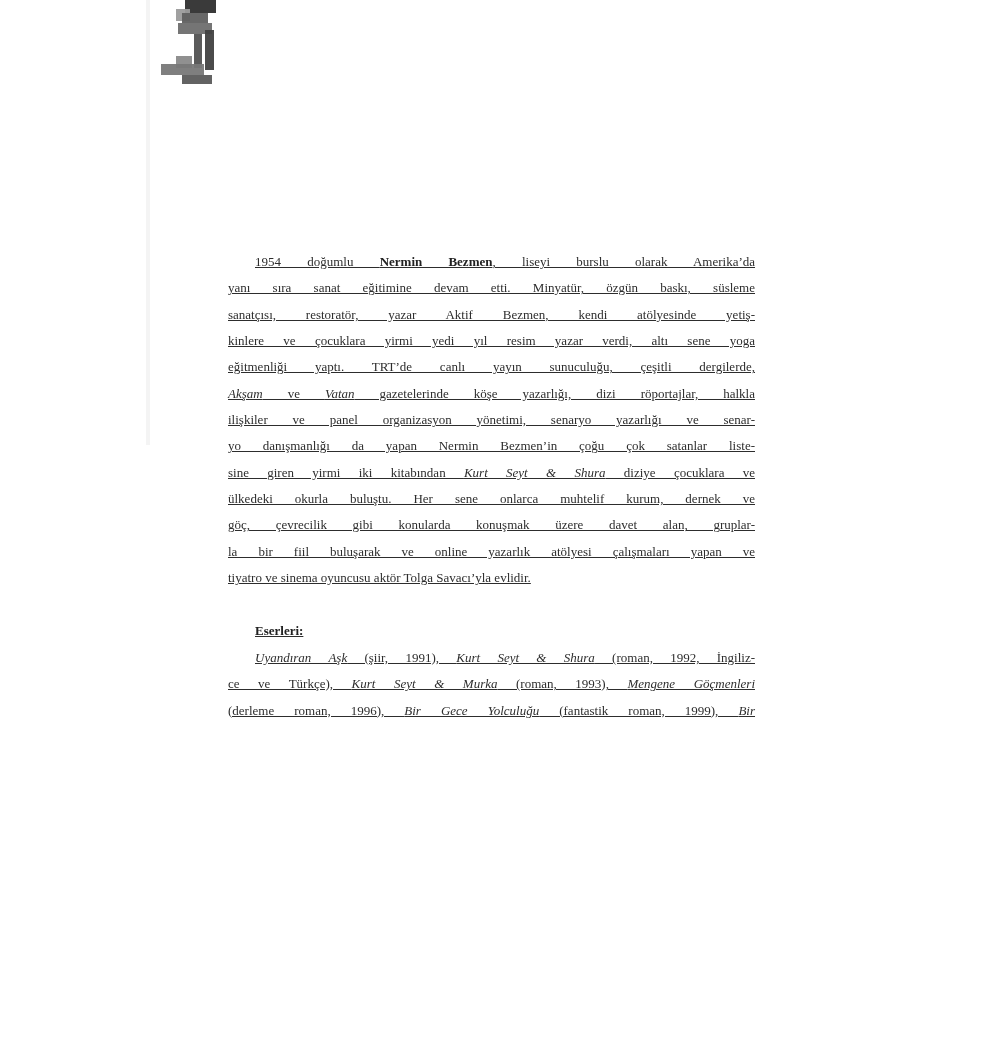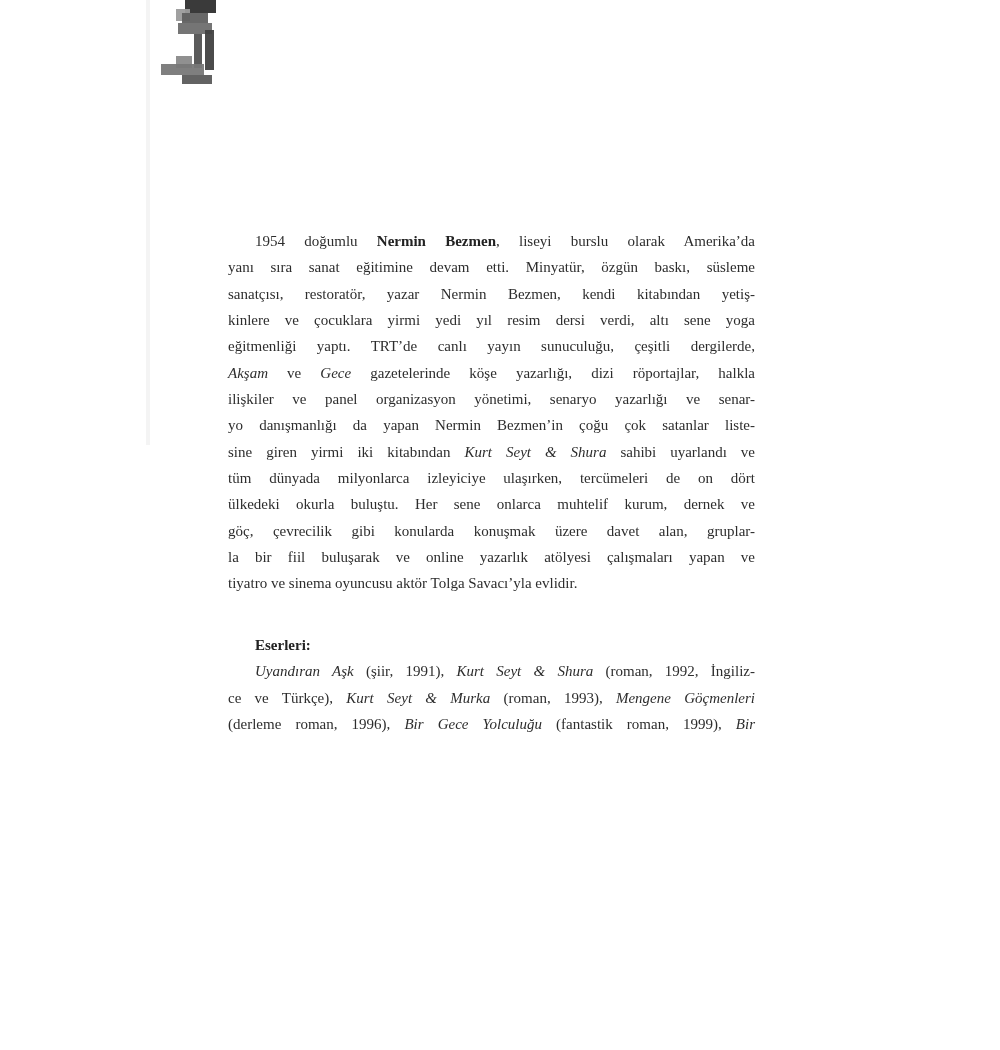--- a/index.html
+++ b/index.html
@@ -46,43 +46,44 @@
   .a5 { left: 18px; top: 34px; width: 8px;  height: 34px; background: #525252; }
   .a6 { left: 29px; top: 30px; width: 9px;  height: 40px; background: #414141; }
   .a7 { left: 0;    top: 56px; width: 16px; height: 12px; background: #8a8a8a; }
   .a8 { left: -15px;top: 64px; width: 43px; height: 11px; background: #787878; }
   .a9 { left: 6px;  top: 75px; width: 30px; height: 9px;  background: #5b5b5b; }
 
   
   .text-column {
     position: absolute;
     left: 228px;
-    top: 228px;
+    top: 249px;
     width: 527px;
-    font-size: 15px;
+    font-size: 13px;
+    text-decoration: underline;
   }
   .line {
     line-height: 26.35px;
     min-height: 26.35px;
     text-align: justify;
     text-align-last: justify;
     white-space: normal;
   }
   .line.noj {
     text-align: right;
     text-align-last: left;
   }
   .line.ind {
     text-indent: 27px;
   }
   .r-b { font-weight: bold; color: #222222; }
   .r-i { font-style: italic; }
 
   .works-heading {
-    margin-top: 35px;
+    margin-top: 27px;
     line-height: 26.35px;
     text-indent: 27px;
     font-weight: bold;
     color: #222222;
   }
 </style>
 </head>
 <body>
 
 <div>
@@ -98,28 +99,27 @@
       <i class="a6"></i>
     <i class="a7"></i>
       <i class="a8"></i>
       <i class="a9"></i>
   </div>
 
   <div class="text-column">
     <div id="bio" class="para">
         <div class="line ind"><span class="r-n">1954 doğumlu </span><span class="r-b">Nermin Bezmen</span><span class="r-n">, liseyi burslu olarak Amerika’da</span></div>
         <div class="line"><span class="r-n">yanı sıra sanat eğitimine devam etti. Minyatür, özgün baskı, süsleme</span></div>
-        <div class="line"><span class="r-n">sanatçısı, restoratör, yazar Nermin Bezmen, kendi kitabından yetiş-</span></div>
-        <div class="line"><span class="r-n">kinlere ve çocuklara yirmi yedi yıl resim dersi verdi, altı sene yoga</span></div>
+        <div class="line"><span class="r-n">sanatçısı, restoratör, yazar Aktif Bezmen, kendi atölyesinde yetiş-</span></div>
+        <div class="line"><span class="r-n">kinlere ve çocuklara yirmi yedi yıl resim yazar verdi, altı sene yoga</span></div>
         <div class="line"><span class="r-n">eğitmenliği yaptı. TRT’de canlı yayın sunuculuğu, çeşitli dergilerde,</span></div>
-        <div class="line"><span class="r-i">Akşam</span><span class="r-n"> ve </span><span class="r-i">Gece</span><span class="r-n"> gazetelerinde köşe yazarlığı, dizi röportajlar, halkla</span></div>
+        <div class="line"><span class="r-i">Akşam</span><span class="r-n"> ve </span><span class="r-i">Vatan</span><span class="r-n"> gazetelerinde köşe yazarlığı, dizi röportajlar, halkla</span></div>
         <div class="line"><span class="r-n">ilişkiler ve panel organizasyon yönetimi, senaryo yazarlığı ve senar-</span></div>
         <div class="line"><span class="r-n">yo danışmanlığı da yapan Nermin Bezmen’in çoğu çok satanlar liste-</span></div>
-        <div class="line"><span class="r-n">sine giren yirmi iki kitabından </span><span class="r-i">Kurt Seyt &amp; Shura</span><span class="r-n"> sahibi uyarlandı ve</span></div>
-        <div class="line"><span class="r-n">tüm dünyada milyonlarca izleyiciye ulaşırken, tercümeleri de on dört</span></div>
+        <div class="line"><span class="r-n">sine giren yirmi iki kitabından </span><span class="r-i">Kurt Seyt &amp; Shura</span><span class="r-n"> diziye çocuklara ve</span></div>
         <div class="line"><span class="r-n">ülkedeki okurla buluştu. Her sene onlarca muhtelif kurum, dernek ve</span></div>
         <div class="line"><span class="r-n">göç, çevrecilik gibi konularda konuşmak üzere davet alan, gruplar-</span></div>
         <div class="line"><span class="r-n">la bir fiil buluşarak ve online yazarlık atölyesi çalışmaları yapan ve</span></div>
         <div class="line noj"><span class="r-n">tiyatro ve sinema oyuncusu aktör Tolga Savacı’yla evlidir.</span></div>
       </div>
     <div class="works-heading">Eserleri:</div>
     <div id="works" class="para">
         <div class="line ind"><span class="r-i">Uyandıran Aşk</span><span class="r-n"> (şiir, 1991), </span><span class="r-i">Kurt Seyt &amp; Shura</span><span class="r-n"> (roman, 1992, İngiliz-</span></div>
         <div class="line"><span class="r-n">ce ve Türkçe), </span><span class="r-i">Kurt Seyt &amp; Murka</span><span class="r-n"> (roman, 1993), </span><span class="r-i">Mengene Göçmenleri</span></div>
         <div class="line"><span class="r-n">(derleme roman, 1996), </span><span class="r-i">Bir Gece Yolculuğu</span><span class="r-n"> (fantastik roman, 1999), </span><span class="r-i">Bir</span></div>

